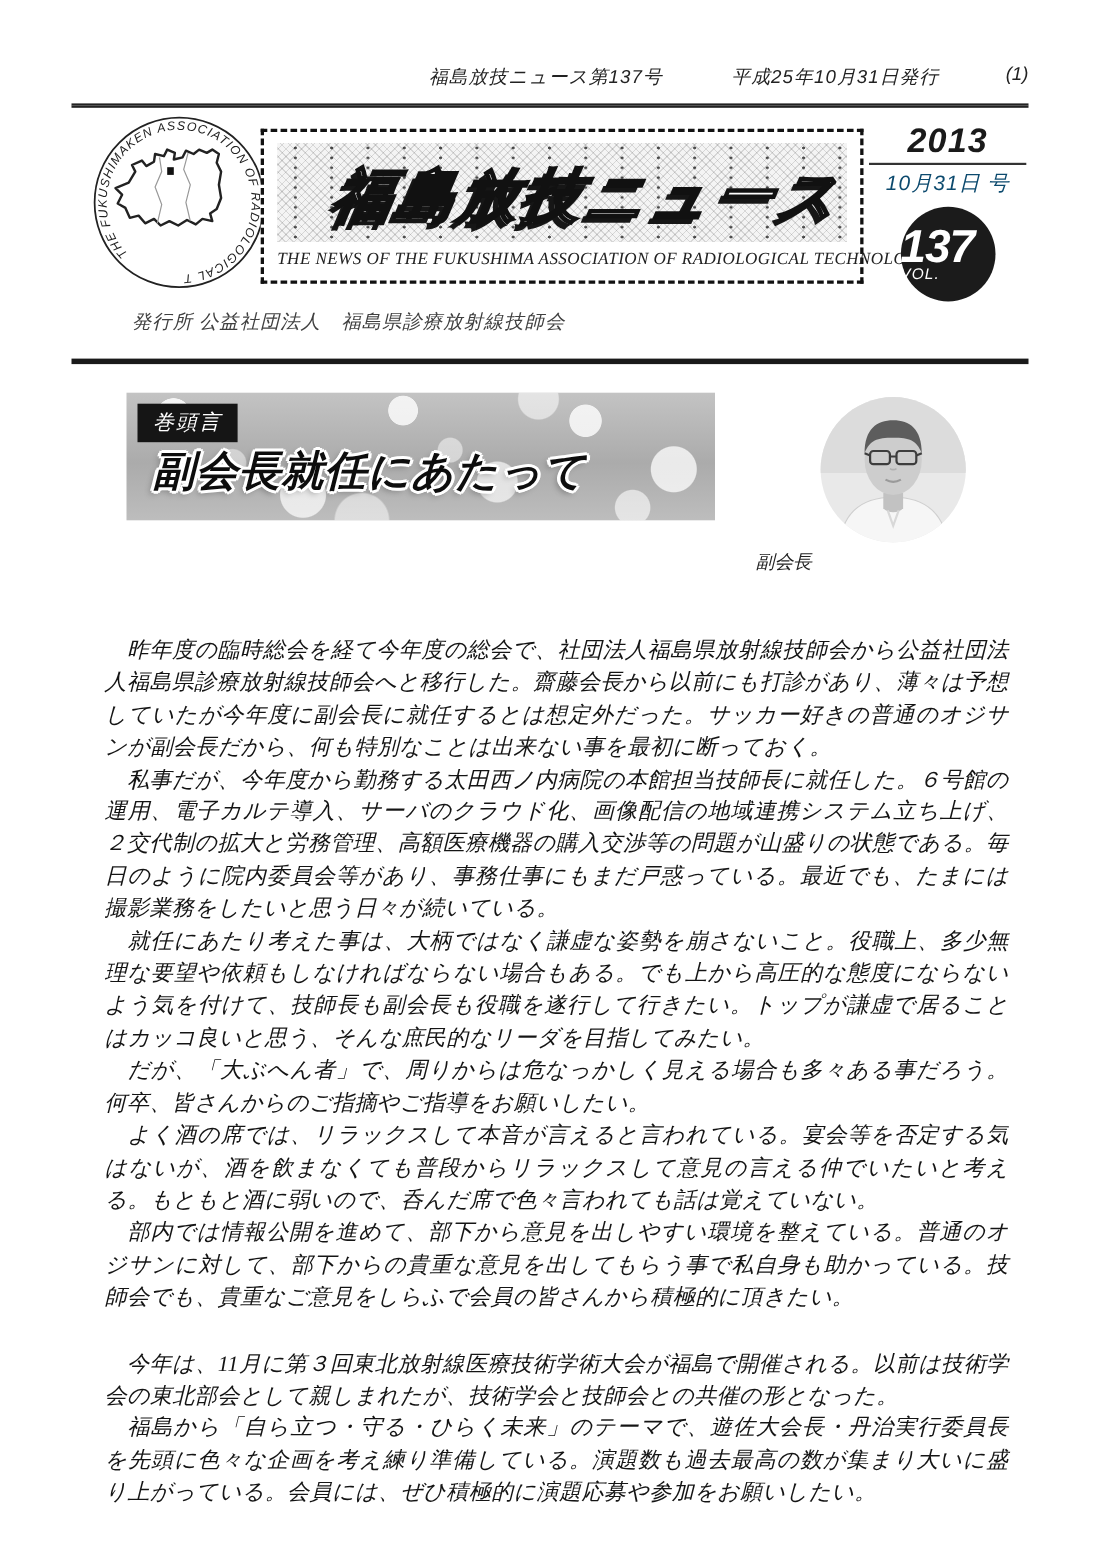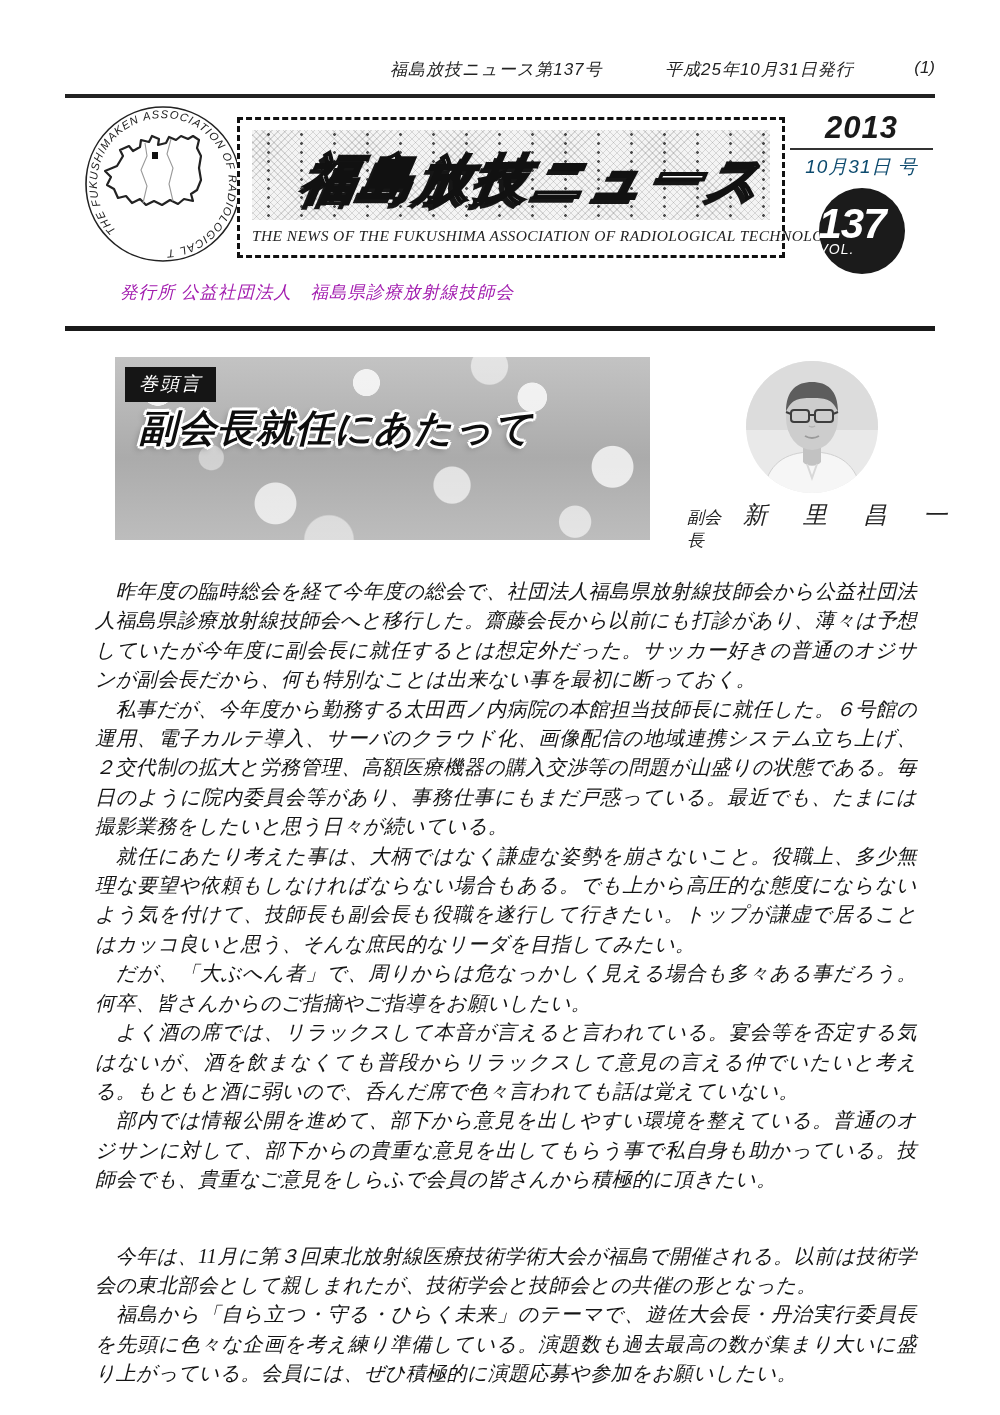--- a/index.html
+++ b/index.html
@@ -35,28 +35,28 @@
   .issue-year { font-size:31px; font-weight:bold; letter-spacing:1px; color:#1a1a1a; }
   .issue-divider { border-top:2px solid #333; margin:2px 2px 4px 2px; }
   .issue-date { font-size:19px; color:#0c4a6e; letter-spacing:1px; }
   .vol-circle { width:86px; height:86px; border-radius:50%; background:#1b1b1b; color:#fff;
     margin:8px auto 0 auto; display:flex; flex-direction:column; align-items:flex-start; justify-content:center; }
   .vol-number { font-size:42px; font-weight:bold; line-height:36px; letter-spacing:-1px; }
   .vol-label { font-size:14px; letter-spacing:1px; line-height:14px; }
 
   
   .publisher-row { position:relative; height:46px; margin-top:6px; }
-  .publisher-name { position:absolute; left:55px; top:2px; font-size:17.5px; letter-spacing:1px; color:#a21caf; }
+  .publisher-name { position:absolute; left:55px; top:2px; font-size:17.5px; letter-spacing:1px; color:#404040; }
   .publisher-contact { position:absolute; right:88px; top:4px; text-align:right; font-size:14px;
     color:#333; line-height:21px; }
   .thick-rule { height:5px; background:#1a1a1a; margin-top:2px; }
 
   
   .feature { position:relative; height:206px; margin-top:26px; }
-  .feature-banner { position:absolute; left:50px; top:0; width:535px; height:183px;
+  .feature-banner { position:absolute; left:50px; top:0; width:535px; height:116px;
     background:
       radial-gradient(circle 26px at 8% 18%,  rgba(255,255,255,.85) 0 60%, rgba(255,255,255,0) 62%),
       radial-gradient(circle 34px at 30% 80%, rgba(255,255,255,.7) 0 60%, rgba(255,255,255,0) 63%),
       radial-gradient(circle 22px at 47% 14%, rgba(255,255,255,.8) 0 60%, rgba(255,255,255,0) 63%),
       radial-gradient(circle 30px at 63% 70%, rgba(255,255,255,.65) 0 60%, rgba(255,255,255,0) 64%),
       radial-gradient(circle 24px at 78% 22%, rgba(255,255,255,.8) 0 60%, rgba(255,255,255,0) 63%),
       radial-gradient(circle 34px at 93% 60%, rgba(255,255,255,.75) 0 60%, rgba(255,255,255,0) 63%),
       radial-gradient(circle 18px at 55% 45%, rgba(255,255,255,.5) 0 60%, rgba(255,255,255,0) 66%),
       radial-gradient(circle 20px at 18% 55%, rgba(255,255,255,.45) 0 60%, rgba(255,255,255,0) 66%),
       radial-gradient(circle 26px at 86% 90%, rgba(255,255,255,.6) 0 60%, rgba(255,255,255,0) 64%),
@@ -76,21 +76,21 @@
   .portrait { position:absolute; left:680px; top:3px; width:135px; height:134px; }
   .author-line { position:absolute; left:622px; top:142px; width:266px; display:flex;
     align-items:baseline; font-family:"Liberation Sans","DejaVu Sans",sans-serif; color:#222; }
   .author-role { font-size:17px; margin-right:12px; }
   .author-name { font-size:24px; letter-spacing:6px; white-space:nowrap; }
 
   
   .article { margin-top:14px; padding:0 18px 0 30px; font-size:20px; line-height:29.4px;
     text-align:justify; color:#141414; letter-spacing:.4px; }
   .article p { text-indent:0; }
-  .article p.section-gap { margin-top:47px; }
+  .article p.section-gap { margin-top:31px; }
 </style>
 </head>
 <body>
 
 <div class="page">
   <div class="content">
 
     <div class="running-head">
       <span class="rh-title">福島放技ニュース第137号</span>
       <span class="rh-date">平成25年10月31日発行</span>
@@ -173,21 +173,20 @@
             <line x1="46" y1="54" x2="41" y2="52"></line>
             <line x1="88" y1="54" x2="93" y2="52"></line>
           </g>
           <path d="M60,76 q7,4 14,0" fill="none" stroke="#9a9a9a" stroke-width="2"></path>
           <path d="M64,66 q3,2 6,0" fill="none" stroke="#b0b0b0" stroke-width="1.5"></path>
         </g>
       </svg>
 
       <div class="author-line">
         <span class="author-role">副会長</span>
-        <span class="author-name">新　里　昌　一</span>
       </div>
     </div>
 
     <div class="article">
       <p>　昨年度の臨時総会を経て今年度の総会で、社団法人福島県放射線技師会から公益社団法人福島県診療放射線技師会へと移行した。齋藤会長から以前にも打診があり、薄々は予想していたが今年度に副会長に就任するとは想定外だった。サッカー好きの普通のオジサンが副会長だから、何も特別なことは出来ない事を最初に断っておく。</p>
       <p>　私事だが、今年度から勤務する太田西ノ内病院の本館担当技師長に就任した。６号館の運用、電子カルテ導入、サーバのクラウド化、画像配信の地域連携システム立ち上げ、２交代制の拡大と労務管理、高額医療機器の購入交渉等の問題が山盛りの状態である。毎日のように院内委員会等があり、事務仕事にもまだ戸惑っている。最近でも、たまには撮影業務をしたいと思う日々が続いている。</p>
       <p>　就任にあたり考えた事は、大柄ではなく謙虚な姿勢を崩さないこと。役職上、多少無理な要望や依頼もしなければならない場合もある。でも上から高圧的な態度にならないよう気を付けて、技師長も副会長も役職を遂行して行きたい。トップが謙虚で居ることはカッコ良いと思う、そんな庶民的なリーダを目指してみたい。</p>
       <p>　だが、「大ぶへん者」で、周りからは危なっかしく見える場合も多々ある事だろう。何卒、皆さんからのご指摘やご指導をお願いしたい。</p>
       <p>　よく酒の席では、リラックスして本音が言えると言われている。宴会等を否定する気はないが、酒を飲まなくても普段からリラックスして意見の言える仲でいたいと考える。もともと酒に弱いので、呑んだ席で色々言われても話は覚えていない。</p>
       <p>　部内では情報公開を進めて、部下から意見を出しやすい環境を整えている。普通のオジサンに対して、部下からの貴重な意見を出してもらう事で私自身も助かっている。技師会でも、貴重なご意見をしらふで会員の皆さんから積極的に頂きたい。</p>

